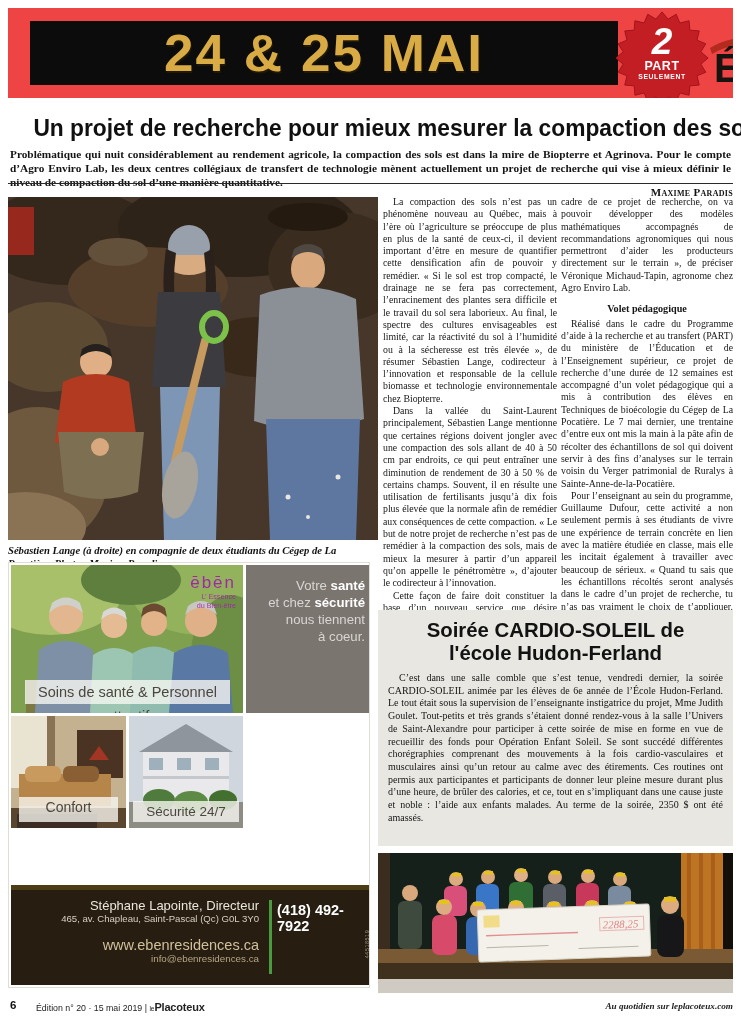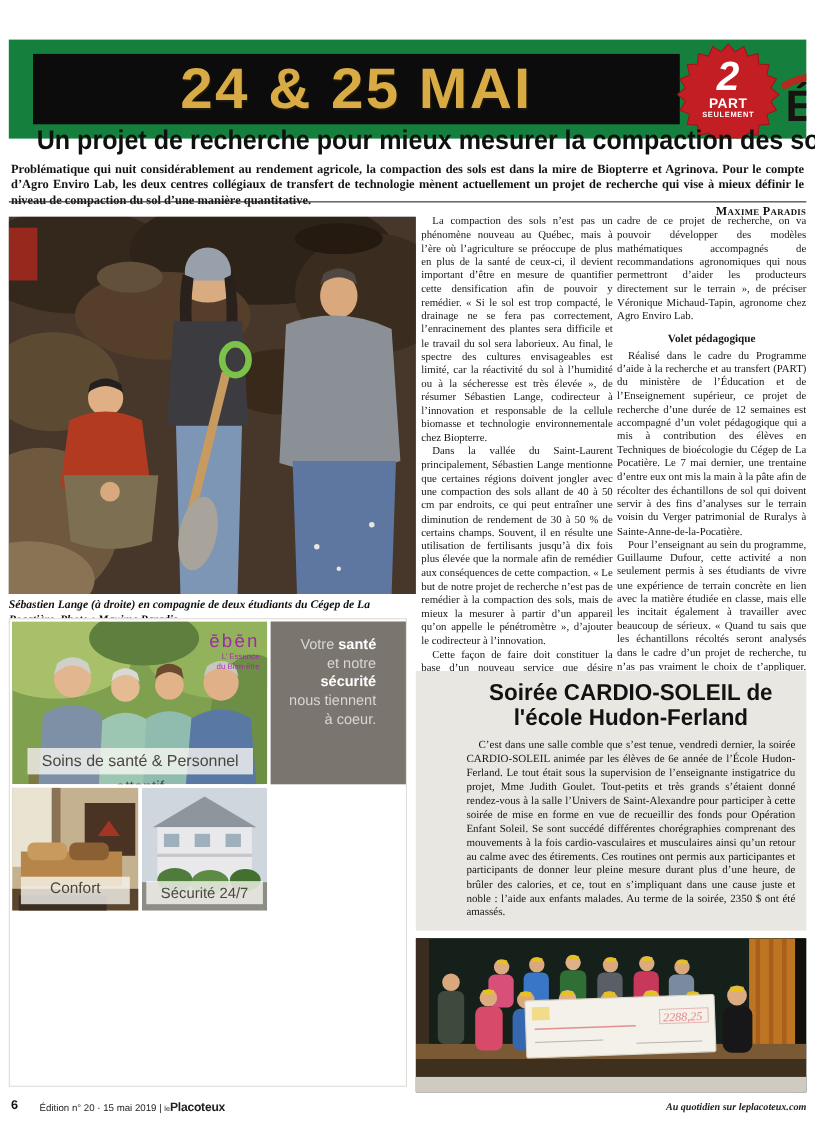--- a/index.html
+++ b/index.html
@@ -1,21 +1,21 @@
 <!DOCTYPE html>
 <html lang="fr"><head>
 <meta charset="utf-8">
 <style>
   * { margin:0; padding:0; box-sizing:border-box; }
   html,body { width:741px; height:1024px; background:#fff; }
   body { font-family:"Liberation Serif", serif; color:#1a1a1a; position:relative; overflow:hidden; }
   .abs { position:absolute; }
 
   
-  .banner { left:8px; top:8px; width:725px; height:90px; background:#15803d; overflow:hidden;margin-top:28px; }
+  .banner { left:8px; top:8px; width:725px; height:90px; background:#ef4444; overflow:hidden; }
   .banner-black { position:absolute; left:22px; top:13px; width:588px; height:64px; background:#0c0c0c; }
   .banner-dates { width:100%; height:100%; display:flex; align-items:center; justify-content:center;
     font-family:"Liberation Sans", sans-serif; font-weight:700; font-size:52px; color:#d9ab45;
     letter-spacing:2px; transform:scaleX(1.02); text-shadow:1px 2px 0 rgba(60,40,0,.45); white-space:nowrap; }
   .badge { position:absolute; left:606px; top:2px; width:96px; height:96px; }
   .badge svg { position:absolute; left:0; top:0; }
   .badge-txt { position:absolute; left:0; top:0; width:96px; height:96px; text-align:center;
     font-family:"Liberation Sans", sans-serif; color:#fff; }
   .badge-num { font-size:37px; font-weight:700; line-height:36px; margin-top:14px; font-style:italic; }
   .badge-l1 { font-size:12.5px; font-weight:700; line-height:13px; letter-spacing:.5px; }
@@ -46,21 +46,21 @@
   .ad-photo1 { position:absolute; left:2px; top:2px; width:232px; height:148px; overflow:hidden; }
   .ad-logo { position:absolute; right:7px; top:8px; text-align:right; color:#a21caf;
     font-family:"Liberation Sans", sans-serif; }
   .ad-logo .b { font-size:17px; letter-spacing:2px; font-weight:400; opacity:.92; }
   .ad-logo .t { font-size:7.2px; line-height:8.5px; opacity:.85; }
   .strip { position:absolute; background:rgba(250,249,243,.78); color:#4a473e;
     font-family:"Liberation Sans", sans-serif; text-align:center; }
   .strip1 { left:14px; bottom:9px; width:205px; height:24px; font-size:14.5px; line-height:24px; }
   .ad-gray { position:absolute; left:237px; top:2px; width:123px; height:148px; background:#7b7570;
     font-family:"Liberation Sans", sans-serif; font-size:13.2px; line-height:17px; text-align:right;
-    color:#d9d6d2; padding:12px 27px 0 6px; }
+    color:#d9d6d2; padding:12px 4px 0 6px; }
   .ad-gray b { color:#ffffff; }
   .ad-photo2 { position:absolute; left:2px; top:153px; width:115px; height:112px; overflow:hidden; }
   .ad-photo3 { position:absolute; left:120px; top:153px; width:114px; height:112px; overflow:hidden; }
   .strip2 { left:8px; bottom:6px; width:99px; height:25px; font-size:14px; line-height:21px; }
   .strip3 { left:4px; bottom:6px; width:106px; height:21px; font-size:13.5px; line-height:21px; }
   .ad-company { position:absolute; left:237px; top:153px; width:123px; height:112px; background:#fff;
     border:1px solid #c9c6bf; font-family:"Liberation Sans", sans-serif; }
   .ad-company .nm { font-weight:700; font-size:15.5px; line-height:17px; text-align:center; margin-top:8px; color:#1c1c1c; }
   .ad-company .dv { position:absolute; left:8px; right:8px; bottom:32px; height:1px; background:#d5d2cb; }
   .ad-company .tp { position:absolute; left:0; right:6px; bottom:8px; font-size:11px; text-align:right; color:#2a2a2a; }
@@ -72,21 +72,21 @@
   .ad-contact .n { color:#eae6dc; font-size:13px; line-height:15px; }
   .ad-contact .a { color:#d6d0c2; font-size:9.6px; line-height:12px; }
   .ad-contact .w { color:#cfc09a; font-size:14.5px; line-height:16px; margin-top:12px; }
   .ad-contact .e { color:#b3a784; font-size:9.8px; line-height:12px; }
   .ad-green { position:absolute; left:258px; top:10px; width:3px; height:74px; background:#4a9b3f; }
   .ad-phone { position:absolute; left:266px; top:12px; width:90px; color:#fff; font-weight:700; font-size:14.5px; }
   .ad-id { position:absolute; right:-12px; bottom:38px; font-size:5.5px; color:#9a8f76;
     transform:rotate(-90deg); letter-spacing:.5px; }
 
   
-  .art2 { left:378px; top:610px; width:355px; height:236px; background:#e8e7e2;padding-left:36px; }
+  .art2 { left:378px; top:610px; width:355px; height:236px; background:#e8e7e2; }
   .art2-title { padding:8px 26px 2px 26px; text-align:center; font-family:"Liberation Sans", sans-serif;
     font-weight:700; font-size:21px; line-height:23px; color:#121212; transform:scaleX(0.97); }
   .art2-body { padding:6px 10px 0 10px; font-size:10px; line-height:12.7px; text-align:justify;
     text-indent:11px; hyphens:auto; color:#151515; }
   .photo-stage { left:378px; top:853px; width:355px; height:140px; overflow:hidden; background:#222b22; }
 
   
   .pfoot { left:8px; top:999px; width:725px; height:16px; font-family:"Liberation Sans", sans-serif; }
   .pf-num { position:absolute; left:2px; top:0; font-weight:700; font-size:11.5px; color:#111; }
   .pf-ed { position:absolute; left:28px; top:2px; font-size:8.8px; color:#222; }
@@ -206,21 +206,21 @@
     <div class="ad-logo">
       <div class="b">ēbēn</div>
       <div class="t">L’ Essence</div>
       <div class="t">du Bien-être</div>
     </div>
     <div class="strip strip1">Soins de santé &amp; Personnel attentif</div>
   </div>
 
   <div class="ad-gray">
     <div><span>Votre </span><b>santé</b></div>
-    <div><span>et notre </span><b>sécurité</b></div>
+    <div><span>et chez </span><b>sécurité</b></div>
     <div>nous tiennent</div>
     <div>à coeur.</div>
   </div>
 
   <div class="ad-photo2">
     <svg width="115" height="112" viewBox="0 0 115 112">
       <rect width="115" height="112" fill="#c4b190"></rect>
       <rect x="0" y="0" width="42" height="72" fill="#e9e3d2"></rect>
       <rect x="36" y="0" width="8" height="90" fill="#8a7354"></rect>
       <rect x="66" y="14" width="46" height="48" fill="#4a3322"></rect>
@@ -246,20 +246,31 @@
       <rect x="14" y="60" width="86" height="3" fill="#c4c8cc"></rect>
       <ellipse cx="30" cy="84" rx="16" ry="11" fill="#4f7c3c"></ellipse>
       <ellipse cx="62" cy="86" rx="17" ry="11" fill="#5d8a45"></ellipse>
       <ellipse cx="94" cy="84" rx="14" ry="10" fill="#44702f"></ellipse>
     </svg>
     <div class="strip strip3">Sécurité 24/7</div>
   </div>
 
 
 
+  <div class="ad-brown">
+    <div class="ad-contact">
+      <div class="n">Stéphane Lapointe, Directeur</div>
+      <div class="a">465, av. Chapleau, Saint-Pascal (Qc) G0L 3Y0</div>
+      <div class="w">www.ebenresidences.ca</div>
+      <div class="e">info@ebenresidences.ca</div>
+    </div>
+    <div class="ad-green"></div>
+    <div class="ad-phone">(418) 492-7922</div>
+    <div class="ad-id">44518519</div>
+  </div>
 </div>
 
 <div class="abs art2">
   <h2 class="art2-title">Soirée CARDIO-SOLEIL de l'école Hudon-Ferland</h2>
   <p class="art2-body">C’est dans une salle comble que s’est tenue, vendredi dernier, la soirée CARDIO-SOLEIL animée par les élèves de 6e année de l’École Hudon-Ferland. Le tout était sous la supervision de l’enseignante instigatrice du projet, Mme Judith Goulet. Tout-petits et très grands s’étaient donné rendez-vous à la salle l’Univers de Saint-Alexandre pour participer à cette soirée de mise en forme en vue de recueillir des fonds pour Opération Enfant Soleil. Se sont succédé différentes chorégraphies comprenant des mouvements à la fois cardio-vasculaires et musculaires ainsi qu’un retour au calme avec des étirements. Ces routines ont permis aux participantes et participants de donner leur pleine mesure durant plus d’une heure, de brûler des calories, et ce, tout en s’impliquant dans une cause juste et noble : l’aide aux enfants malades. Au terme de la soirée, 2350 $ ont été amassés.</p>
 </div>
 
 <div class="abs photo-stage">
   <svg width="355" height="140" viewBox="0 0 355 140">
     <rect width="355" height="140" fill="#1b231b"></rect>

